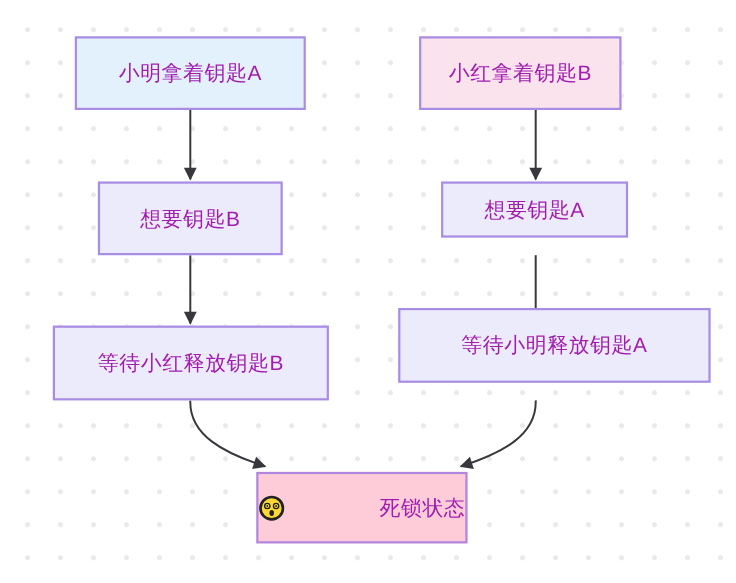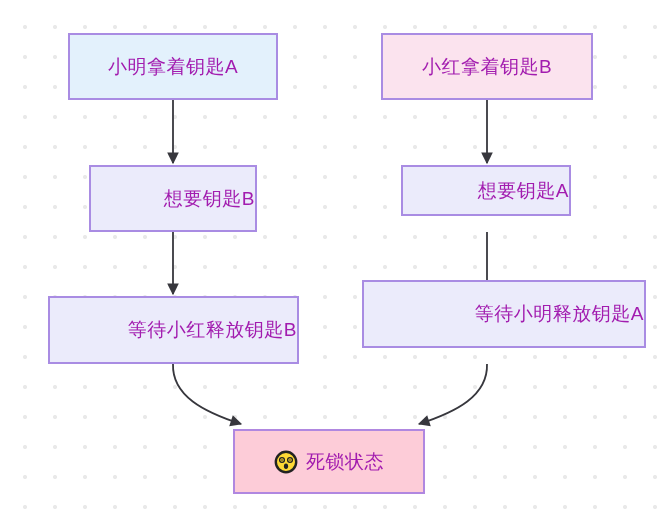--- a/index.html
+++ b/index.html
@@ -36,30 +36,30 @@
     justify-content: center;
     gap: 8px;
     font-size: 19px;
     color: #a21caf;
     letter-spacing: 0.5px;
     white-space: nowrap;
     cursor: default;
   }
   .f-blue      { background: #e3f1fc; }
   .f-pinklight { background: #fbe3ee; }
-  .f-lav       { background: #ebebfb; justify-content: flex-end; }
+  .f-lav       { background: #ebebfb; }
   .f-pink      { background: #fdccd8; border-color: #b087e0; }
 
   .n1 { left: 68px;  top: 33px;  width: 210px; height: 67px; }
-  .n2 { left: 381px; top: 33px;  width: 212px; height: 67px; }
+  .n2 { left: 381px; top: 33px;  width: 184px; height: 67px; }
   .n3 { left: 89px;  top: 165px; width: 168px; height: 67px; }
   .n4 { left: 401px; top: 165px; width: 170px; height: 51px; }
   .n5 { left: 48px;  top: 296px; width: 251px; height: 68px; }
   .n6 { left: 362px; top: 280px; width: 284px; height: 68px; }
-  .n7 { left: 233px; top: 429px; width: 192px; height: 65px; }
+  .n7 { left: 233px; top: 429px; width: 192px; height: 65px; justify-content: space-between; }
 
   .emoji-icon { display: inline-block; width: 24px; height: 24px; flex: 0 0 auto; }
 </style>
 </head>
 <body>
 
 <div class="canvas">
 
   <svg class="edges" width="669" height="530" viewBox="0 0 669 530">
     <defs>

